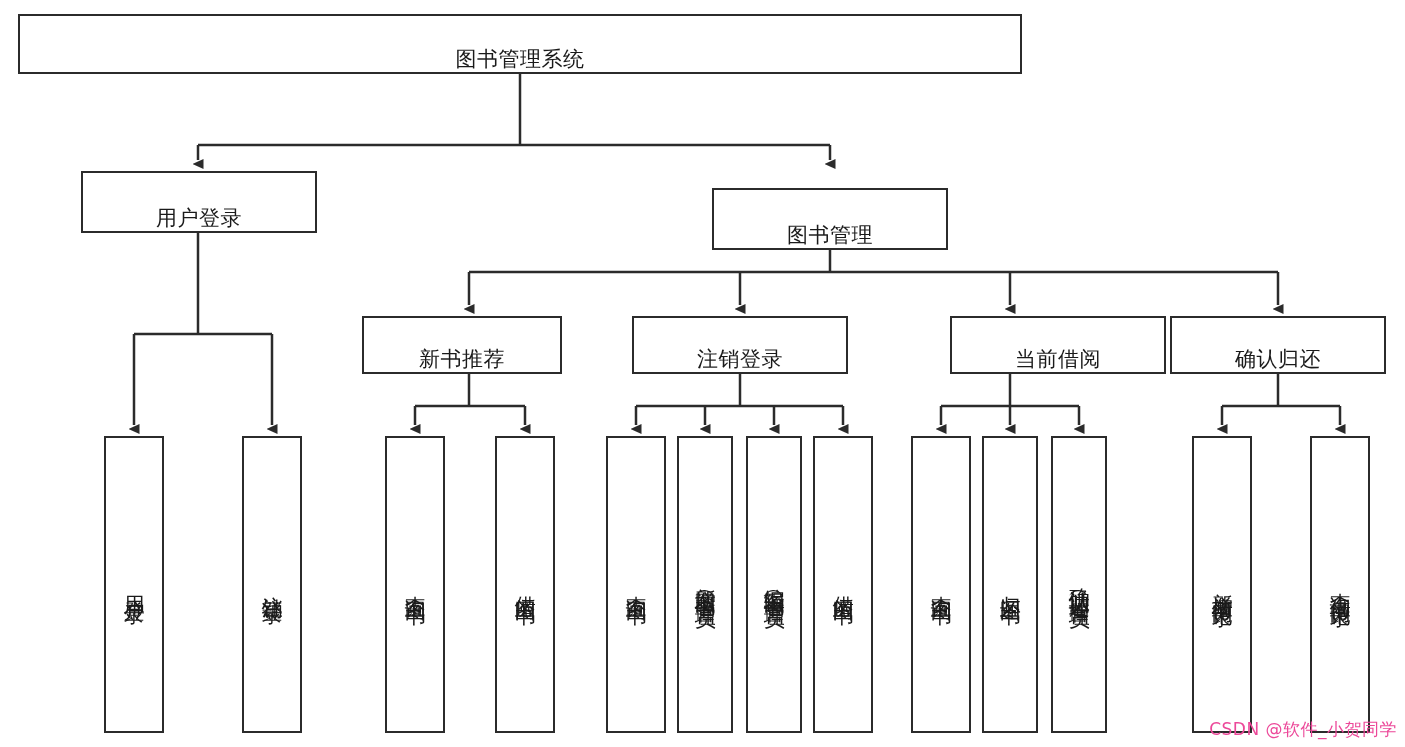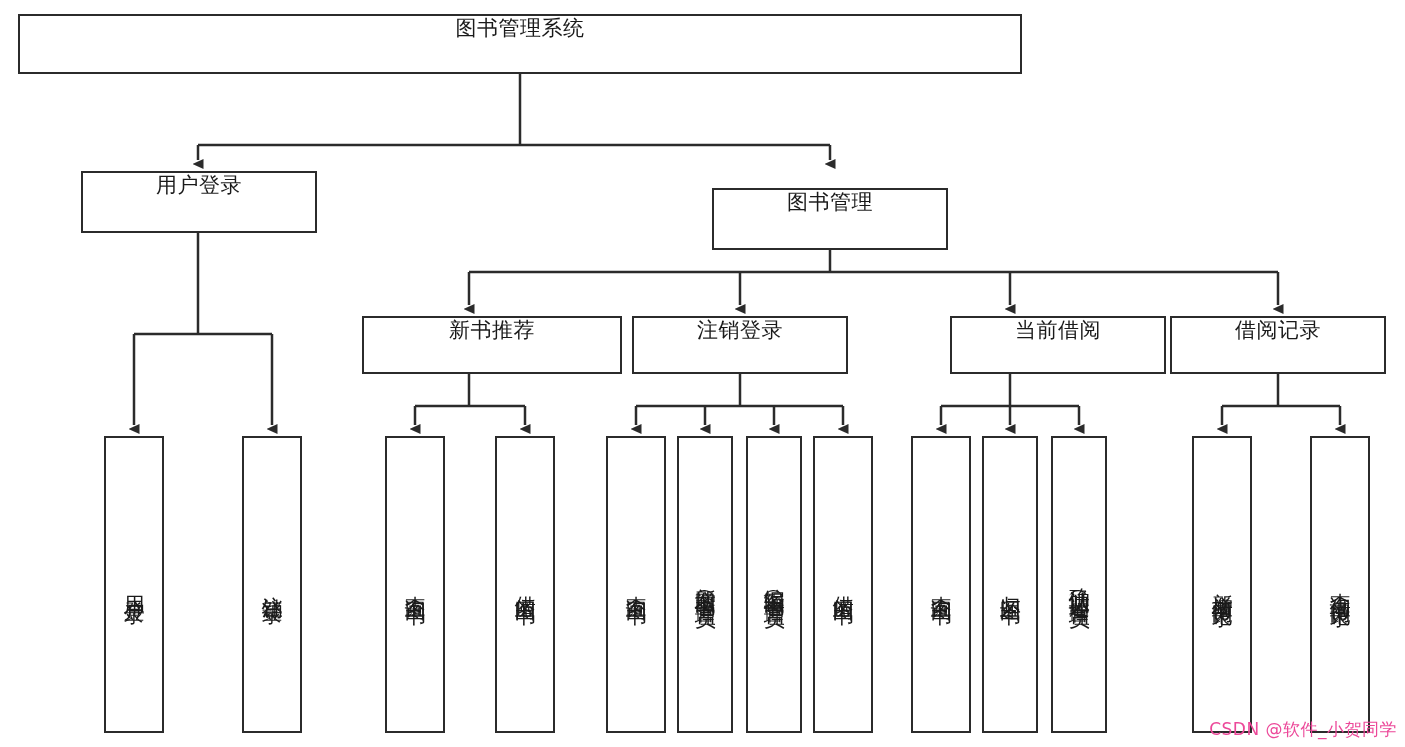--- a/index.html
+++ b/index.html
@@ -25,21 +25,21 @@
     width: 1405px;
     height: 747px;
     pointer-events: none;
   }
   .node {
     position: absolute;
     box-sizing: border-box;
     background: #ffffff;
     border: 2.5px solid #2b2b2b;
     display: flex;
-    align-items: flex-start;
+    align-items: flex-end;
     justify-content: center;
     z-index: 2;
   }
   .node-label {
     color: #1a1a1a;
     line-height: 1.18;
     text-align: center;
     letter-spacing: 0.5px;
   }
   .node.horiz .node-label {
@@ -132,31 +132,31 @@
     <span class="node-label">图书管理系统</span>
   </div>
 
   <div class="node horiz" style="left:81px; top:171px; width:236px; height:62px;">
     <span class="node-label">用户登录</span>
   </div>
   <div class="node horiz" style="left:712px; top:171px; width:236px; height:62px;margin-top:17px;">
     <span class="node-label">图书管理</span>
   </div>
 
-  <div class="node horiz" style="left:362px; top:316px; width:260px; height:58px;">
+  <div class="node horiz" style="left:362px; top:316px; width:200px; height:58px;">
     <span class="node-label">新书推荐</span>
   </div>
   <div class="node horiz" style="left:632px; top:316px; width:216px; height:58px;">
     <span class="node-label">注销登录</span>
   </div>
   <div class="node horiz" style="left:902px; top:316px; width:216px; height:58px;margin-left:48px;">
     <span class="node-label">当前借阅</span>
   </div>
   <div class="node horiz" style="left:1170px; top:316px; width:216px; height:58px;">
-    <span class="node-label">借阅记录</span>
+    <span class="node-label">确认归还</span>
   </div>
 
   <div class="node vert" style="left:104px; top:436px; width:60px; height:297px;">
     <span class="node-label">用户登录</span>
   </div>
   <div class="node vert" style="left:242px; top:436px; width:60px; height:297px;">
     <span class="node-label">注销登录</span>
   </div>
 
   <div class="node vert" style="left:385px; top:436px; width:60px; height:297px;">

